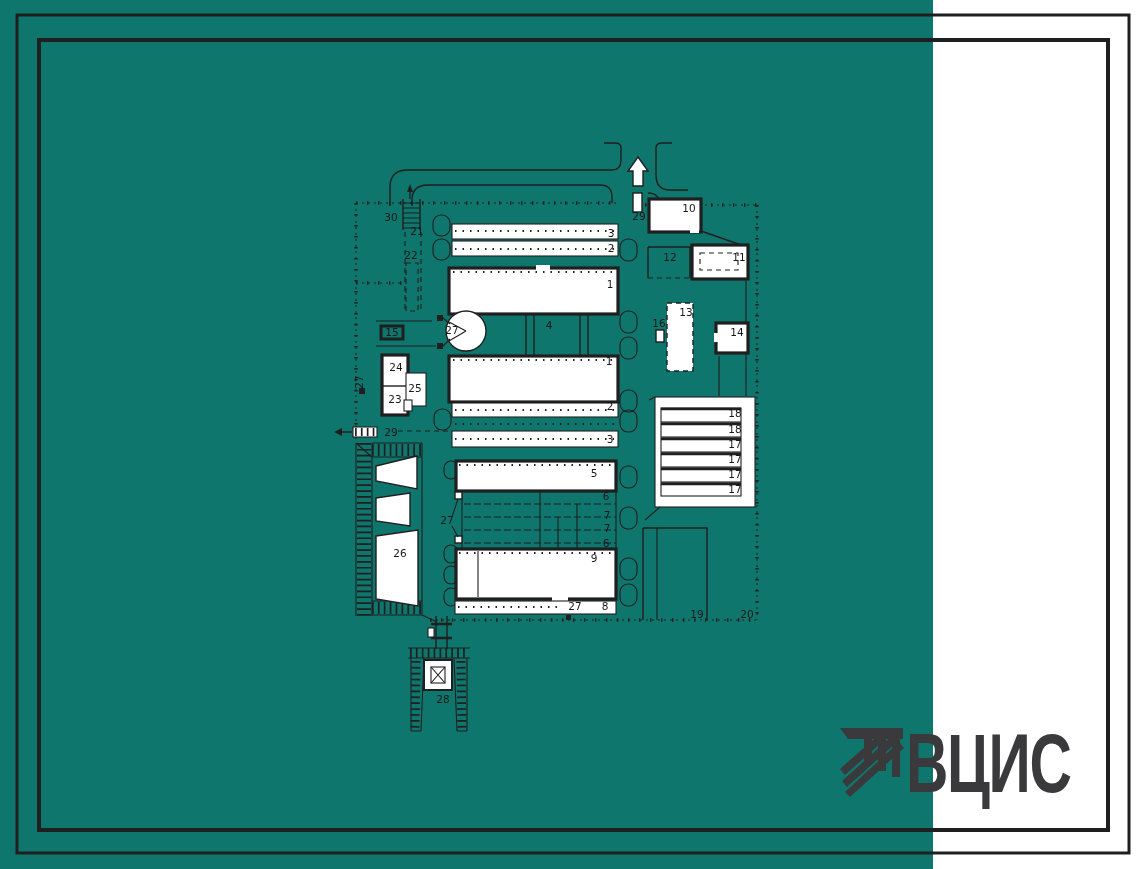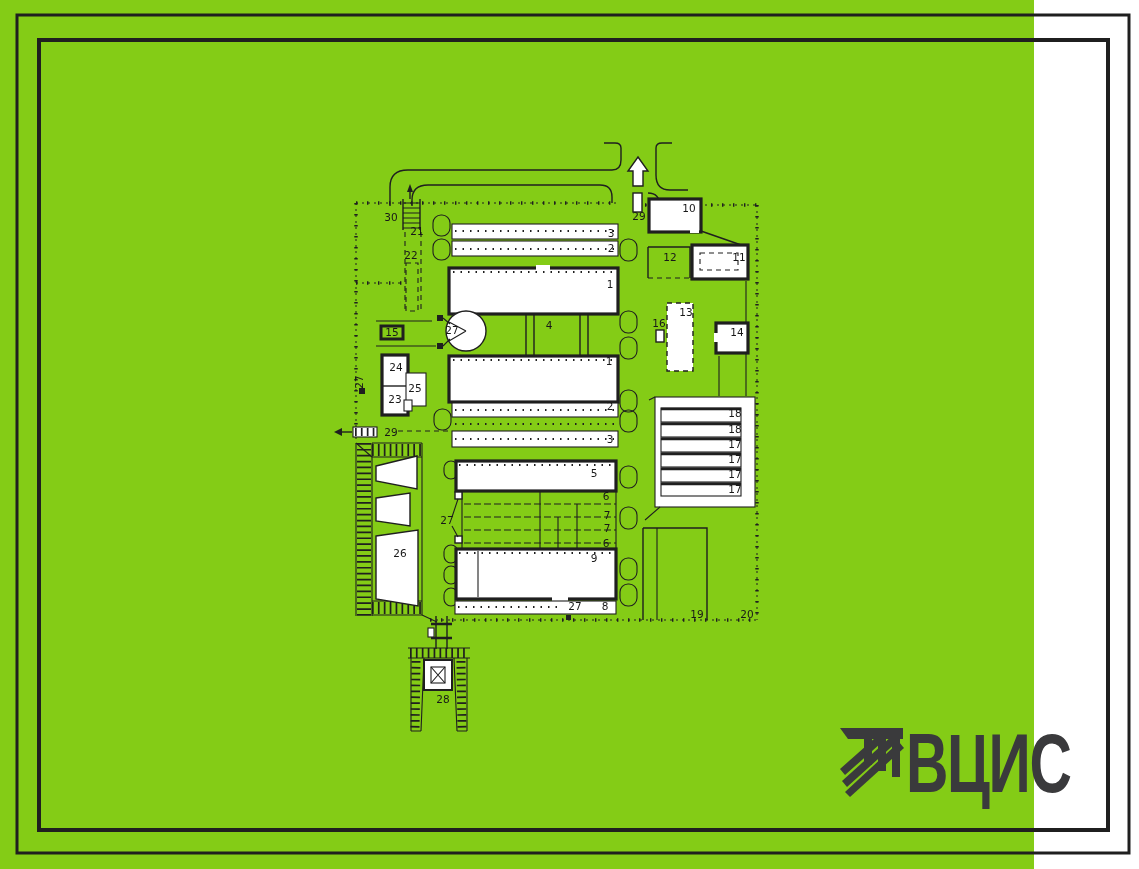--- a/index.html
+++ b/index.html
@@ -1,17 +1,17 @@
 <!DOCTYPE html>
 <html><head>
 <meta charset="utf-8">
 <style>
   html,body{margin:0;padding:0;background:#ffffff;}
   body{width:1139px;height:869px;overflow:hidden;font-family:"DejaVu Sans",sans-serif;}
-  .sheet{position:relative;width:1034px;height:869px;background:#84cc16;}
+  .sheet{position:relative;width:933px;height:869px;background:#0f766e;}
   svg{display:block;}
   
   .ink{stroke:#1f1f1f;fill:none;stroke-linecap:butt;stroke-linejoin:miter;}
   .w1{stroke-width:1.1;}
   .w14{stroke-width:1.4;}
   .w2{stroke-width:2;}
   .w26{stroke-width:2.6;}
   .thick{stroke-width:3.2;}
   .fillw{fill:#ffffff;}
   .dark{fill:#1f1f1f;stroke:none;}

